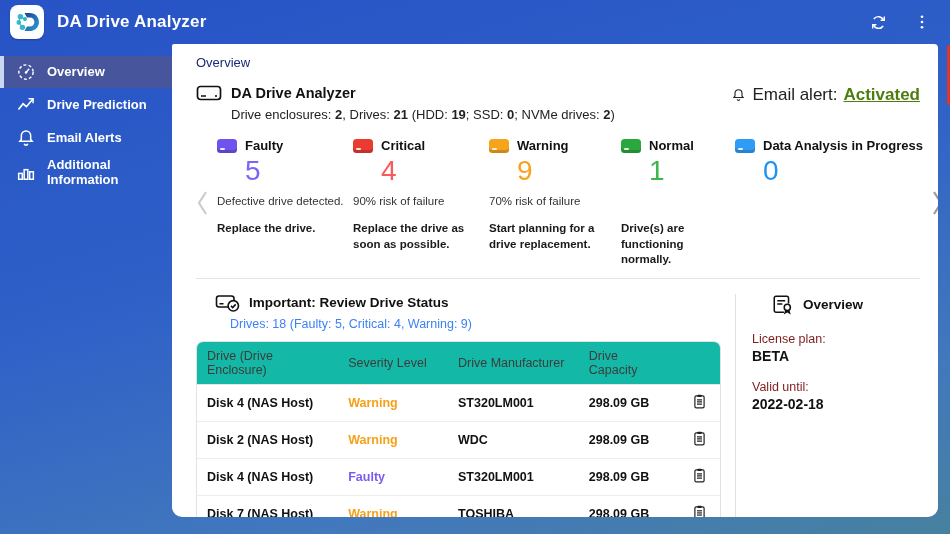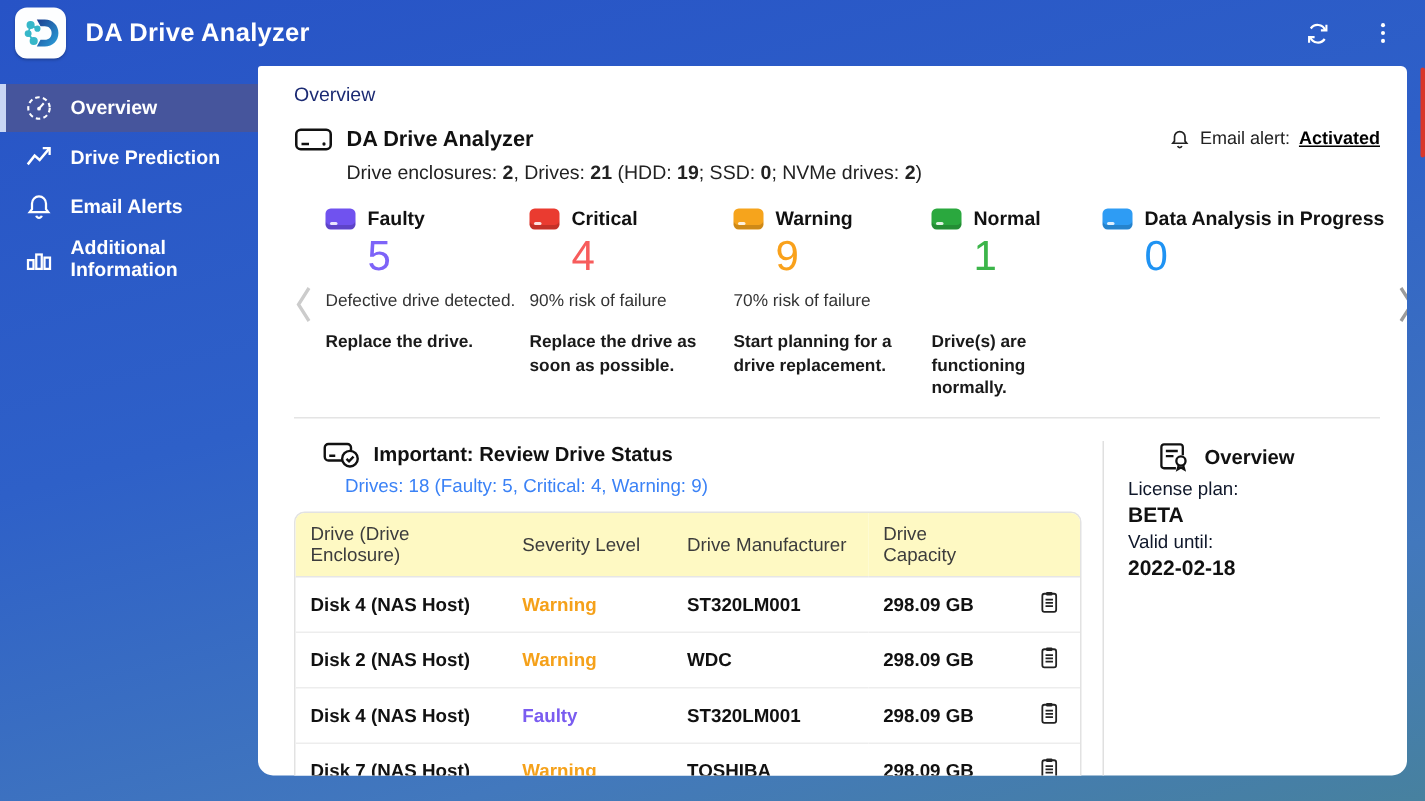--- a/index.html
+++ b/index.html
@@ -23,22 +23,22 @@
   .side-item .sicon { width:21px; height:21px; flex:0 0 21px; display:flex; align-items:center; justify-content:center; }
   .side-item svg { width:20px; height:20px; }
   
   .panel { position:absolute; left:172px; top:44px; right:12px; bottom:17px; background:#fff; border-radius:2px 4px 10px 10px; padding:11px 18px 0 24px; overflow:hidden; }
   .page-title { color:#1b2a73; font-size:13px; margin-bottom:13px; }
   .summary-row { display:flex; align-items:flex-start; }
   .summary-head { display:flex; align-items:center; gap:9px; }
   .summary-title { font-size:14.5px; font-weight:700; color:#111; }
   .summary-sub { font-size:13px; color:#222; margin:4px 0 0 35px; }
   .summary-sub b { font-weight:700; }
-  .email-alert { margin-left:auto; display:flex; gap:6px; font-size:12px; color:#222; padding-top:2px; }
-  .email-alert a { color:#000000; font-weight:700; text-decoration:underline; cursor:pointer; }
+  .email-alert { margin-left:auto; display:flex; align-items:center; gap:6px; font-size:17px; color:#222; padding-top:2px; }
+  .email-alert a { color:#4d7c0f; font-weight:700; text-decoration:underline; cursor:pointer; }
   
   .cards-row { display:flex; align-items:stretch; margin-top:16px; min-height:118px; }
   .carousel-btn { width:18px; display:flex; align-items:center; justify-content:center; cursor:pointer; align-self:center; height:60px; }
   .cards { display:flex; gap:8px; flex:1; padding:0 8px; }
   .card { display:flex; flex-direction:column; }
   .card-head { display:flex; align-items:center; gap:8px; }
   .chip { width:20px; height:14px; border-radius:3.5px; position:relative; box-shadow:inset 0 -3px rgba(0,0,0,.16); flex:0 0 20px; }
   .chip::after { content:""; position:absolute; left:3px; bottom:2.5px; width:5px; height:2px; border-radius:1px; background:rgba(255,255,255,.85); }
   .card-label { font-size:13px; font-weight:700; color:#111; white-space:nowrap; }
   .card-num { font-size:28px; font-weight:400; margin:3px 0 9px 28px; line-height:1.05; }
@@ -46,31 +46,31 @@
   .card-d2 { font-size:11.5px; font-weight:700; color:#1a1a1a; line-height:1.35; padding-right:4px; }
   .hdivider { border-top:1px solid #e4e4e4; margin-top:10px; }
   
   .bottom { display:flex; margin-top:13px; align-items:stretch; }
   .review { flex:1; min-width:0; }
   .sect-head { display:flex; align-items:center; gap:9px;padding-left:19px; }
   .sect-title { font-size:13.5px; font-weight:700; color:#111; }
   .sect-sub { font-size:12.5px; color:#3b82f6; margin:4px 0 0 34px; }
   .table-wrap { margin-top:10px; border:1px solid #e2e2e2; border-radius:7px; overflow:hidden; height:208px; background:#fff; }
   table { width:100%; border-collapse:collapse; font-size:12.5px; }
-  thead th { background:#fef9c3; color:#3c3c3c; font-weight:400; text-align:left; padding:7px 10px; border-bottom:1px solid #e6e6e6; }
+  thead th { background:#14b8a6; color:#3c3c3c; font-weight:400; text-align:left; padding:7px 10px; border-bottom:1px solid #e6e6e6; }
   tbody td { padding:8px 10px; border-bottom:1px solid #ededed; color:#111; }
   td.c-drive { font-weight:700; }
   td.c-sev { font-weight:700; }
   td.c-mfg, td.c-cap { font-weight:600; }
   td.c-ico { text-align:center; }
   .clip-btn { background:none; border:none; cursor:pointer; padding:0; line-height:0; }
   .vdivider { width:1px; background:#e0e0e0; margin:2px 16px 6px 14px; }
   
   .license { width:168px; flex:0 0 168px; padding-top:1px; }
-  .lic-label { font-size:12.5px; color:#0f172a; margin-top:3px; }
+  .lic-label { font-size:12.5px; color:#7f1d1d; margin-top:16px; }
   .lic-value { font-size:14px; font-weight:700; color:#111; margin-top:2px; }
   .scroll-indicator { position:absolute; right:0; top:45px; width:3px; height:60px; background:#d9382b; border-radius:2px; }
 </style>
 </head>
 <body>
 
 <div class="header">
   <div class="app-logo">
     <svg width="28" height="28" viewBox="0 0 34 34">
       <defs>

